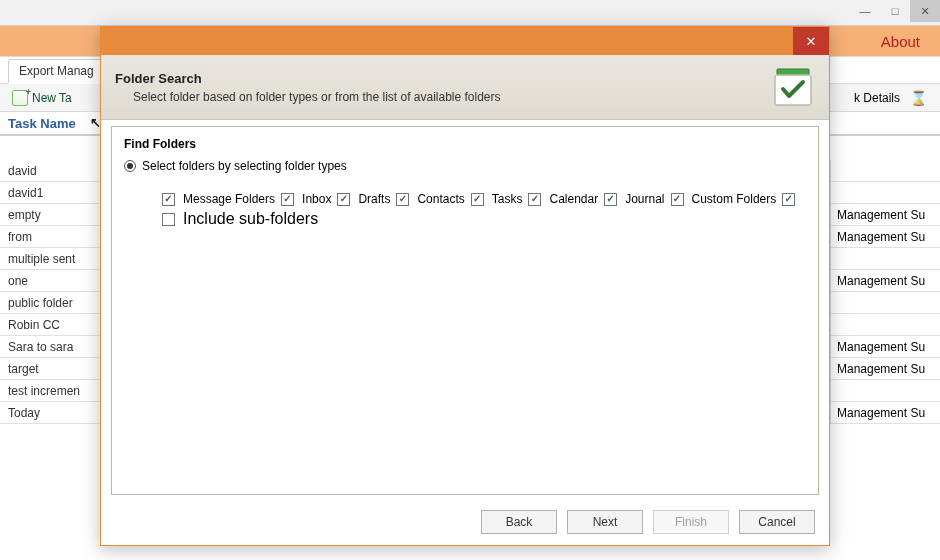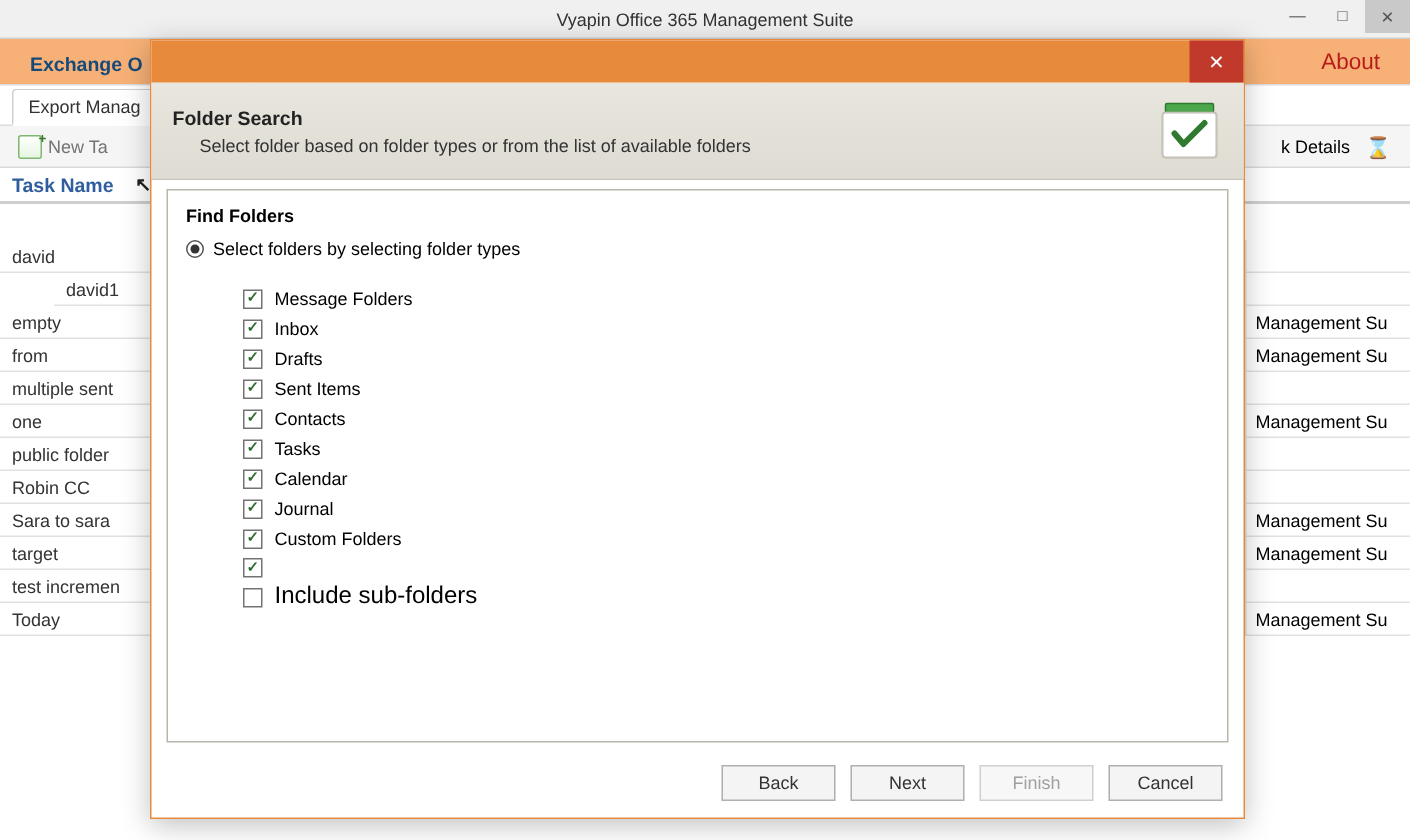--- a/index.html
+++ b/index.html
@@ -14,21 +14,21 @@
 
   
   .ribbon-tabs { height:30px; background:#f7b176; display:flex; align-items:flex-end; padding:0 12px; position:relative; }
   .ribbon-tab-left { font-weight:bold; color:#154a7b; font-size:13px; padding:6px 8px; }
   .ribbon-tab-right { position:absolute; right:20px; top:0; height:100%; display:flex; align-items:center; font-size:15px; color:#b91c1c; }
 
   .ribbon-sub { height:28px; background:#fff; border-bottom:1px solid #dcdcdc; border-top:1px solid #dcdcdc; display:flex; align-items:flex-end; padding:0 8px;}
   .sub-tab { background:#fff; border:1px solid #cfcfcf; border-bottom:2px solid #fff; padding:4px 10px; font-size:12px; color:#333; border-radius:3px 3px 0 0; position:relative; top:1px;}
 
   .toolbar { height:28px; background:#f5f5f5; border-bottom:1px solid #d9d9d9; display:flex; align-items:center; padding:0 12px; gap:10px; position:relative;}
-  .toolbar-item { display:flex; align-items:center; gap:4px; font-size:12px; color:#737373; }
+  .toolbar-item { display:flex; align-items:center; gap:4px; font-size:12px; color:#14532d; }
   .icon-newtask { width:16px; height:16px; background:linear-gradient(#fff,#e6f5e0); border:1px solid #7db86d; border-radius:2px; position:relative;}
   .icon-newtask::after{ content:"+"; position:absolute; right:-4px; top:-4px; font-size:9px; color:#3a7a28; font-weight:bold;}
   .toolbar-right { margin-left:auto; display:flex; align-items:center; gap:10px;}
   .hourglass { width:18px; height:18px; display:flex; align-items:center; justify-content:center; font-size:14px; color:#555; }
 
   
   .tasklist-hdr { height:24px; background:#fff; border-bottom:2px solid #cfcfcf; display:flex; align-items:center; padding:0 8px; color:#2f5d9e; font-weight:bold; font-size:13px; position:relative;}
   .cursor-arrow { position:absolute; left:90px; top:3px; font-size:13px; color:#222; }
   .task-row { height:22px; border-bottom:1px solid #e1e1e1; display:flex; align-items:center; padding:0 8px; font-size:12px; color:#333; }
   .task-prod-col { position:absolute; right:0; width:110px; height:22px; border-bottom:1px solid #e1e1e1; border-left:1px solid #e1e1e1; display:flex; align-items:center; padding:0 6px; overflow:hidden; white-space:nowrap; font-size:12px; }
@@ -47,45 +47,43 @@
   .modal-header-icon { margin-left:auto; width:44px; height:44px; }
   .modal-header-icon svg { width:44px; height:44px;}
 
   .modal-body { flex:1; padding:6px 10px 4px 10px; overflow:hidden; }
   .groupbox { border:1px solid #b9b5a9; height:100%; padding:10px 12px; position:relative; }
   .groupbox-title { font-weight:bold; font-size:12px; margin-bottom:8px;}
   .radio-row { display:flex; align-items:center; gap:6px; font-size:12px; margin-bottom:19px; }
   .radio-dot { width:12px; height:12px; border:1px solid #555; border-radius:50%; display:flex; align-items:center; justify-content:center;}
   .radio-dot.sel::after { content:""; width:6px; height:6px; background:#333; border-radius:50%; }
 
-  .chk-list { margin-left:38px; display:flex; flex-direction:column; gap:6px;}
+  .chk-list { margin-left:38px; display:flex; flex-direction:row; gap:6px;}
   .chk-row { display:flex; align-items:center; gap:8px; font-size:12px; }
   .chk { width:13px; height:13px; border:1px solid #737373; display:flex; align-items:center; justify-content:center; font-size:10px; color:#2f6b2f; background:#fff;}
   .chk.checked::after { content:"✓"; font-weight:bold; line-height:1; }
 
   .include-row { margin-top:4px; margin-left:38px; display:flex; align-items:center; gap:8px; font-size:16px; }
 
   .modal-footer { height:46px; display:flex; align-items:center; justify-content:flex-end; gap:10px; padding:0 14px; border-top:0; }
   .btn { width:76px; height:24px; background:#f4f4f4; border:1px solid #b0b0b0; font-size:12px; text-align:center; line-height:22px; color:#333;}
   .btn.disabled { color:#a0a0a0; border-color:#d0d0d0; background:#f7f7f7; }
 </style>
 </head>
 <body>
 
 <div class="main-titlebar">
-  <span class="main-title">Vyapin Office 365 Management Suite</span>
   <div class="winbtns">
     <div class="winbtn">—</div>
     <div class="winbtn">□</div>
     <div class="winbtn close">✕</div>
   </div>
 </div>
 
 <div class="ribbon-tabs">
-  <div class="ribbon-tab-left">Exchange O</div>
   <div class="ribbon-tab-right">About</div>
 </div>
 
 <div class="ribbon-sub">
   <div class="sub-tab">Export Manag</div>
 </div>
 
 <div class="toolbar">
   <div class="toolbar-item">
     <span class="icon-newtask"></span>
@@ -98,21 +96,21 @@
 </div>
 
 <div class="tasklist-hdr">
   <span>Task Name</span>
   <span class="cursor-arrow">↖</span>
 </div>
 
 <div class="rows-area" id="rows-area">
     <div class="task-row" style="position: absolute; top: 0px; left: 0px; width: 100px;">david</div>
     <div class="task-prod-col" style="top: 0px;"></div>
-    <div class="task-row" style="position: absolute; top: 22px; left: 0px; width: 99px; margin-left: 36px;">david1</div>
+    <div class="task-row" style="position: absolute; top: 22px; left: 0px; width: 99px;">david1</div>
     <div class="task-prod-col" style="top: 22px;"></div>
     <div class="task-row" style="position: absolute; top: 44px; left: 0px; width: 100px;">empty</div>
     <div class="task-prod-col" style="top: 44px;">Management Su</div>
     <div class="task-row" style="position: absolute; top: 66px; left: 0px; width: 100px;">from</div>
     <div class="task-prod-col" style="top: 66px;">Management Su</div>
     <div class="task-row" style="position: absolute; top: 88px; left: 0px; width: 100px;">multiple sent</div>
     <div class="task-prod-col" style="top: 88px;"></div>
     <div class="task-row" style="position: absolute; top: 110px; left: 0px; width: 100px;">one</div>
     <div class="task-prod-col" style="top: 110px;">Management Su</div>
     <div class="task-row" style="position: absolute; top: 132px; left: 0px; width: 100px;">public folder</div>
@@ -167,24 +165,20 @@
           <div class="chk-row">
             <span class="chk checked"></span>
             <span>Inbox</span>
           </div>
           <div class="chk-row">
             <span class="chk checked"></span>
             <span>Drafts</span>
           </div>
           <div class="chk-row">
             <span class="chk checked"></span>
-            <span>Sent Items</span>
-          </div>
-          <div class="chk-row">
-            <span class="chk checked"></span>
             <span>Contacts</span>
           </div>
           <div class="chk-row">
             <span class="chk checked"></span>
             <span>Tasks</span>
           </div>
           <div class="chk-row">
             <span class="chk checked"></span>
             <span>Calendar</span>
           </div>

